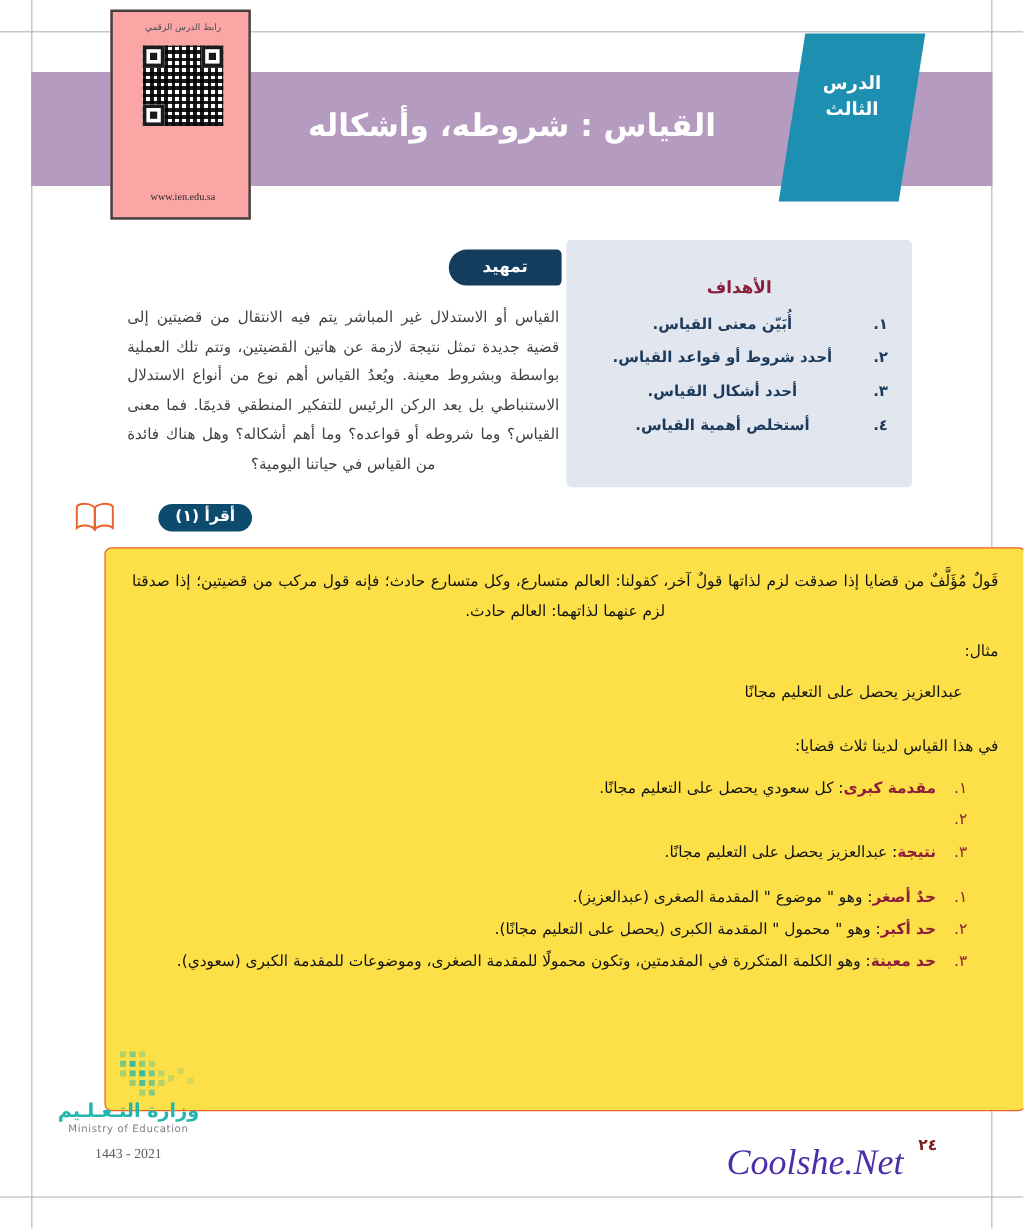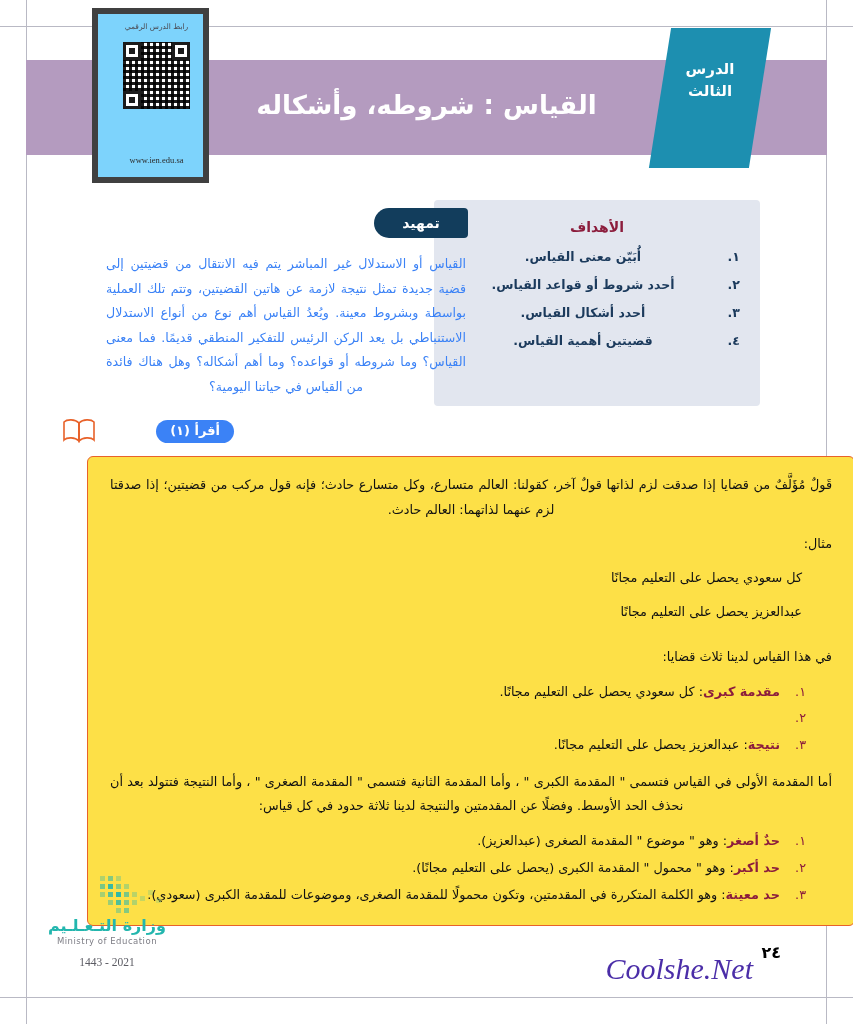--- a/index.html
+++ b/index.html
@@ -57,22 +57,22 @@
     align-items: center; justify-content: center;
     color: #ffffff; font-weight: bold; font-size: 15px;
     line-height: 1.5;
   }
 
   
   .qr-card {
     position: absolute;
     left: 92px; top: 8px;
     width: 117px; height: 175px;
-    background: #7dd3fc;
-    border: 6px solid #404040;
+    background: #fca5a5;
+    border: 2px solid #404040;
   }
   .qr-label {
     position: absolute;
     left: 0; top: 8px; width: 117px;
     text-align: center;
     font-size: 7.5px; color: #4a4a52;
   }
   .qr-code {
     position: absolute;
     left: 25px; top: 28px;
@@ -95,24 +95,24 @@
     left: 0; bottom: 12px; width: 117px;
     text-align: center;
     font-size: 8.5px; color: #2b2b2b;
     font-family: "Liberation Serif", serif;
   }
 
   
   .objectives {
     position: absolute;
     right: 93px; top: 200px;
-    width: 326px; height: 206px;
+    width: 288px; height: 206px;
     background: #e2e6ef;
     border-radius: 4px;
-    padding: 15px 14px;
+    padding: 28px 14px;
   }
   .objectives h3 {
     margin: 4px 0 14px 0;
     text-align: center;
     color: #8c1d3d;
     font-size: 14px;
     font-weight: bold;
   }
   .obj-item {
     display: flex;
@@ -146,30 +146,30 @@
     font-size: 19px;
     font-weight: bold;
     letter-spacing: -3px;
   }
   .tamheed-text {
     position: absolute;
     right: 387px; top: 252px;
     width: 360px;
     font-size: 12.6px;
     line-height: 1.95;
-    color: #3b82f6;
+    color: #404040;
     text-align: justify;
     text-align-last: center;
   }
 
   
   .read-badge {
     position: absolute;
-    right: 619px; top: 420px;
-    background: #3b82f6;
+    right: 643px; top: 420px;
+    background: #0c4a6e;
     color: #ffffff;
     font-size: 13px; font-weight: bold;
     border-radius: 13px;
     padding: 3px 14px 5px 14px;
     white-space: nowrap;
   }
   .book-icon {
     position: absolute;
     right: 757px; top: 418px;
     width: 34px; height: 26px;
@@ -236,22 +236,22 @@
     left: 42px; bottom: 56px;
     width: 130px;
     text-align: center;
     color: #5b5b63;
     font-size: 11.5px;
     font-family: "Liberation Serif", serif;
   }
   .page-number {
     position: absolute;
     right: 72px; bottom: 62px;
-    font-size: 16px;
-    color: #000000;
+    font-size: 13px;
+    color: #7f1d1d;
     font-weight: bold;
     letter-spacing: -1px;
     margin-top: 13px;
   }
   .watermark {
     position: absolute;
     right: 100px; bottom: 38px;
     color: #4b2ea8;
     font-size: 30px;
     font-family: "Liberation Serif", serif;
@@ -302,21 +302,21 @@
     <div class="obj-item">
       <span class="obj-num">٢.</span>
       <span class="obj-text">أحدد شروط أو قواعد القياس.</span>
     </div>
     <div class="obj-item">
       <span class="obj-num">٣.</span>
       <span class="obj-text">أحدد أشكال القياس.</span>
     </div>
     <div class="obj-item">
       <span class="obj-num">٤.</span>
-      <span class="obj-text">قضيتين أهمية القياس.</span>
+      <span class="obj-text">أستخلص أهمية القياس.</span>
     </div>
   </div>
 
   <div class="tamheed-chev">«</div>
   <div class="tamheed-tab">تمهيد</div>
   <div class="tamheed-text">القياس أو الاستدلال غير المباشر يتم فيه الانتقال من قضيتين إلى قضية جديدة تمثل نتيجة لازمة عن هاتين القضيتين، وتتم تلك العملية بواسطة وبشروط معينة. ويُعدُ القياس أهم نوع من أنواع الاستدلال الاستنباطي بل يعد الركن الرئيس للتفكير المنطقي قديمًا. فما معنى القياس؟ وما شروطه أو قواعده؟ وما أهم أشكاله؟ وهل هناك فائدة من القياس في حياتنا اليومية؟</div>
 
   <div class="book-icon">
     <svg width="34" height="26" viewBox="0 0 34 26">
       <path d="M17 5 C13 1, 5 1, 2 4 L2 22 C5 19, 13 19, 17 23 Z" fill="none" stroke="#e8622a" stroke-width="1.6"></path>
@@ -324,21 +324,20 @@
       <line x1="17" y1="5" x2="17" y2="23" stroke="#e8622a" stroke-width="1.4"></line>
     </svg>
   </div>
   <div class="read-badge">أقرأ (١)</div>
 
   <div class="content-box">
 
     <p class="p center-last">قَولٌ مُؤَلَّفٌ من قضايا إذا صدقت لزم لذاتها قولٌ آخر، كقولنا: العالم متسارع، وكل متسارع حادث؛ فإنه قول مركب من قضيتين؛ إذا صدقتا لزم عنهما لذاتهما: العالم حادث.</p>
 
     <p class="p plain">مثال:</p>
-    <p class="p plain indent">كل سعودي يحصل على التعليم مجانًا</p>
     <p class="p plain indent">عبدالعزيز يحصل على التعليم مجانًا</p>
 
     <div class="block-gap"></div>
 
     <p class="p plain">في هذا القياس لدينا ثلاث قضايا:</p>
 
     <ul class="num-list">
       <li class="num-item">
         <span class="n">١.</span>
         <span><span class="term">مقدمة كبرى</span><span>: كل سعودي يحصل على التعليم مجانًا.</span></span>
@@ -347,21 +346,20 @@
         <span class="n">٢.</span>
       </li>
       <li class="num-item">
         <span class="n">٣.</span>
         <span><span class="term">نتيجة</span><span>: عبدالعزيز يحصل على التعليم مجانًا.</span></span>
       </li>
     </ul>
 
     <div class="block-gap"></div>
 
-    <p class="p center-last">أما المقدمة الأولى في القياس فتسمى " المقدمة الكبرى " ، وأما المقدمة الثانية فتسمى " المقدمة الصغرى " ، وأما النتيجة فتتولد بعد أن نحذف الحد الأوسط. وفضلًا عن المقدمتين والنتيجة لدينا ثلاثة حدود في كل قياس:</p>
 
     <ul class="num-list">
       <li class="num-item">
         <span class="n">١.</span>
         <span><span class="term">حدٌ أصغر</span><span>: وهو " موضوع " المقدمة الصغرى (عبدالعزيز).</span></span>
       </li>
       <li class="num-item">
         <span class="n">٢.</span>
         <span><span class="term">حد أكبر</span><span>: وهو " محمول " المقدمة الكبرى (يحصل على التعليم مجانًا).</span></span>
       </li>

